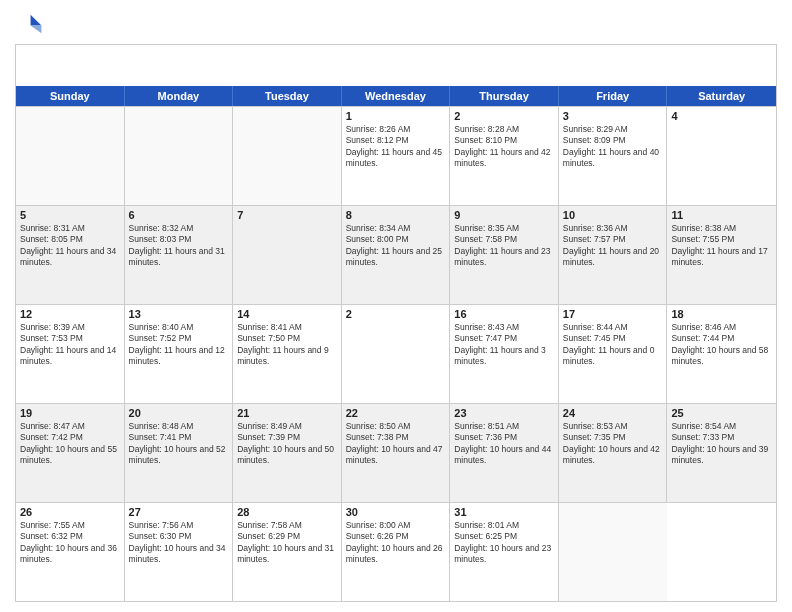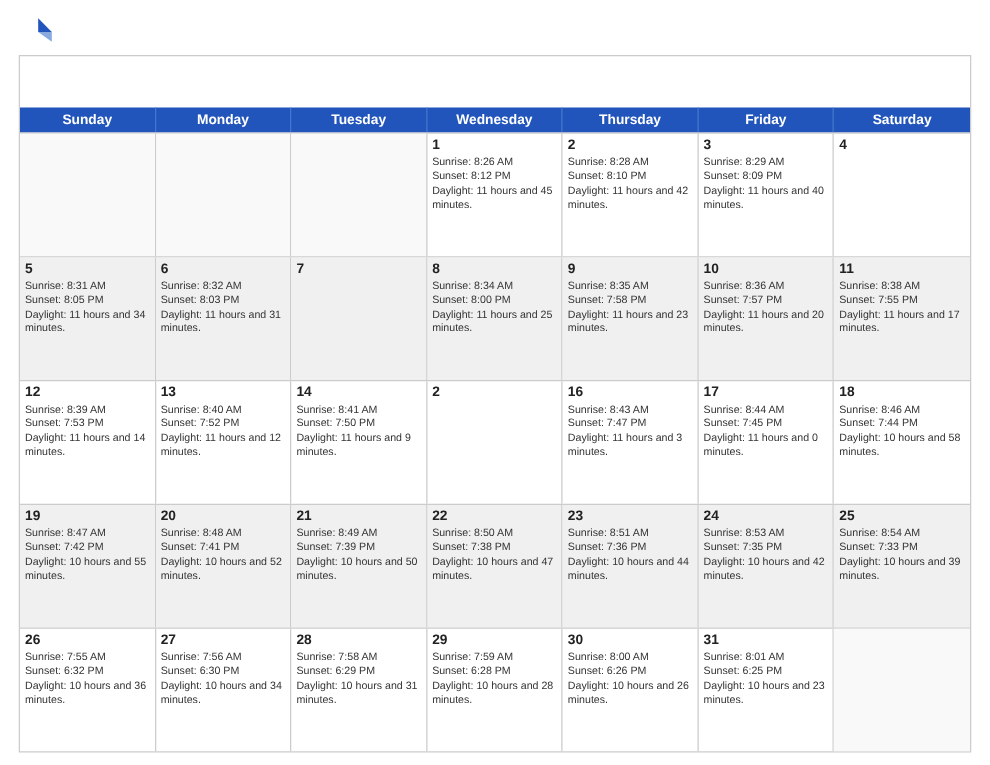--- a/index.html
+++ b/index.html
@@ -266,24 +266,20 @@
           </div>
           <div class="cal-cell">
             <div class="day-num">27</div>
             <div class="day-info">Sunrise: 7:56 AM<br>Sunset: 6:30 PM<br>Daylight: 10 hours and 34 minutes.</div>
           </div>
           <div class="cal-cell">
             <div class="day-num">28</div>
             <div class="day-info">Sunrise: 7:58 AM<br>Sunset: 6:29 PM<br>Daylight: 10 hours and 31 minutes.</div>
           </div>
           <div class="cal-cell">
-            <div class="day-num">29</div>
-            <div class="day-info">Sunrise: 7:59 AM<br>Sunset: 6:28 PM<br>Daylight: 10 hours and 28 minutes.</div>
-          </div>
-          <div class="cal-cell">
             <div class="day-num">30</div>
             <div class="day-info">Sunrise: 8:00 AM<br>Sunset: 6:26 PM<br>Daylight: 10 hours and 26 minutes.</div>
           </div>
           <div class="cal-cell">
             <div class="day-num">31</div>
             <div class="day-info">Sunrise: 8:01 AM<br>Sunset: 6:25 PM<br>Daylight: 10 hours and 23 minutes.</div>
           </div>
           <div class="cal-cell empty"></div>
         </div>
       </div>

